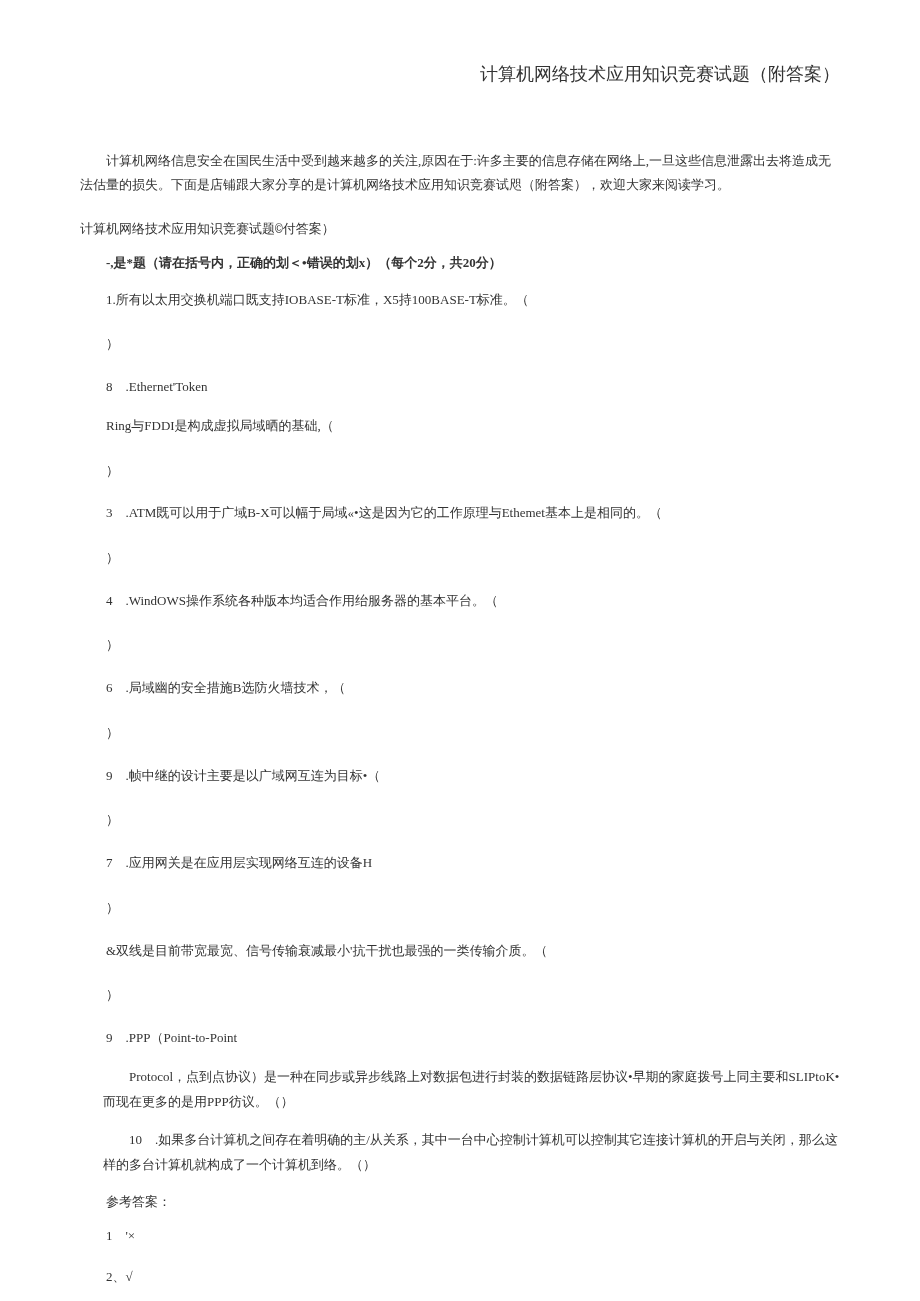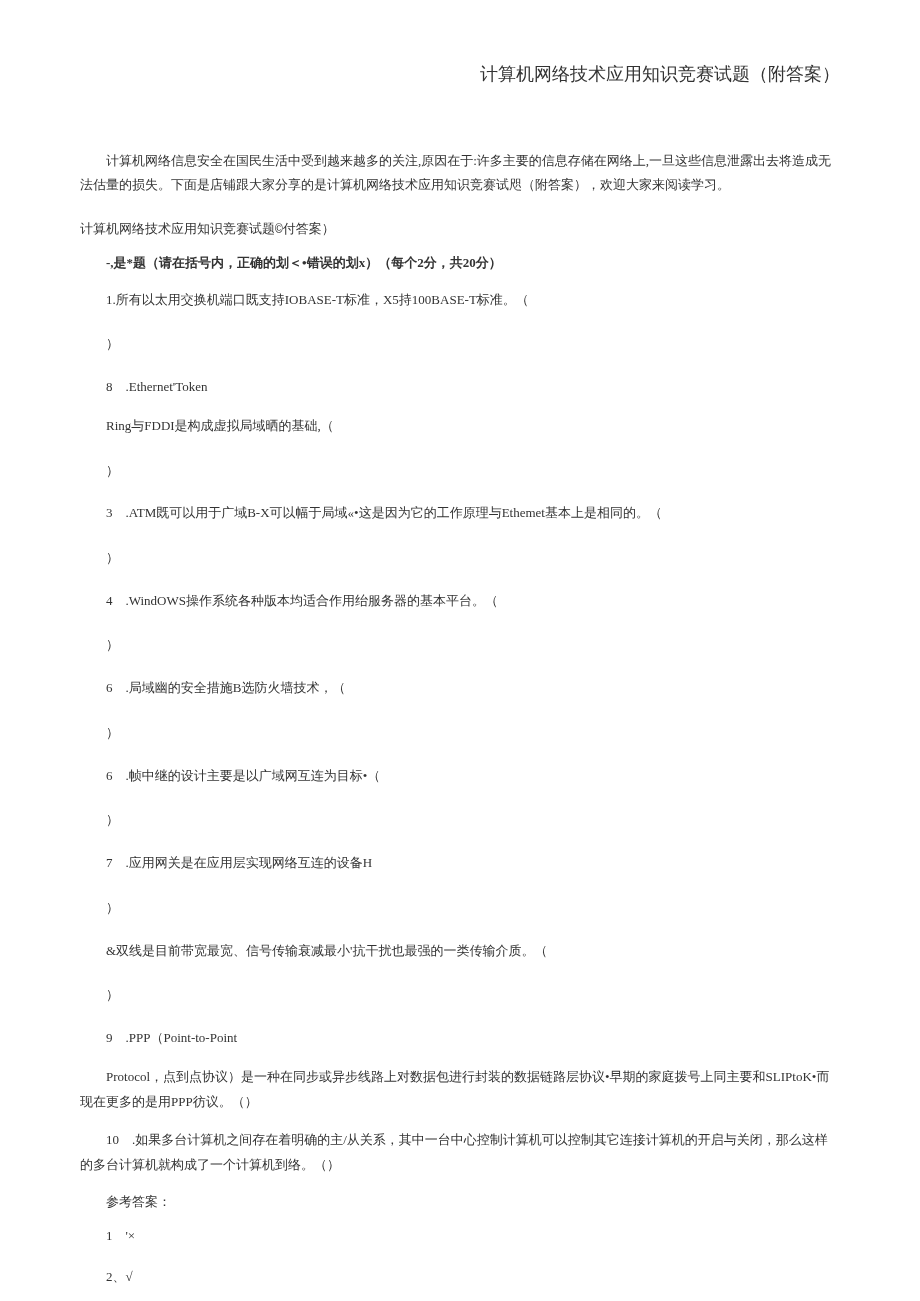--- a/index.html
+++ b/index.html
@@ -46,20 +46,21 @@
       line-height: 1.9;
     }
     .paren {
       text-indent: 2em;
       margin-bottom: 20px;
     }
     .para {
       text-indent: 2em;
       margin-bottom: 14px;
       line-height: 1.9;
+      margin-left: 23px;
     }
     .answer-label {
       text-indent: 2em;
       margin-bottom: 14px;
       margin-top: 6px;
     }
     .answer {
       text-indent: 2em;
       margin-bottom: 20px;
     }
@@ -91,21 +92,21 @@
 <p class="paren">）</p>
 
 <p class="question">4　.WindOWS操作系统各种版本均适合作用绐服务器的基本平台。（</p>
 <div class="spacer"></div>
 <p class="paren">）</p>
 
 <p class="question">6　.局域幽的安全措施B选防火墙技术，（</p>
 <div class="spacer"></div>
 <p class="paren">）</p>
 
-<p class="question">6　.帧中继的设计主要是以广域网互连为目标•（</p>
+<p class="question">9　.帧中继的设计主要是以广域网互连为目标•（</p>
 <div class="spacer"></div>
 <p class="paren">）</p>
 
 <p class="question">7　.应用网关是在应用层实现网络互连的设备H</p>
 <div class="spacer"></div>
 <p class="paren">）</p>
 
 <p class="question">&amp;双线是目前带宽最宽、信号传输衰减最小'抗干扰也最强的一类传输介质。（</p>
 <div class="spacer"></div>
 <p class="paren">）</p>

